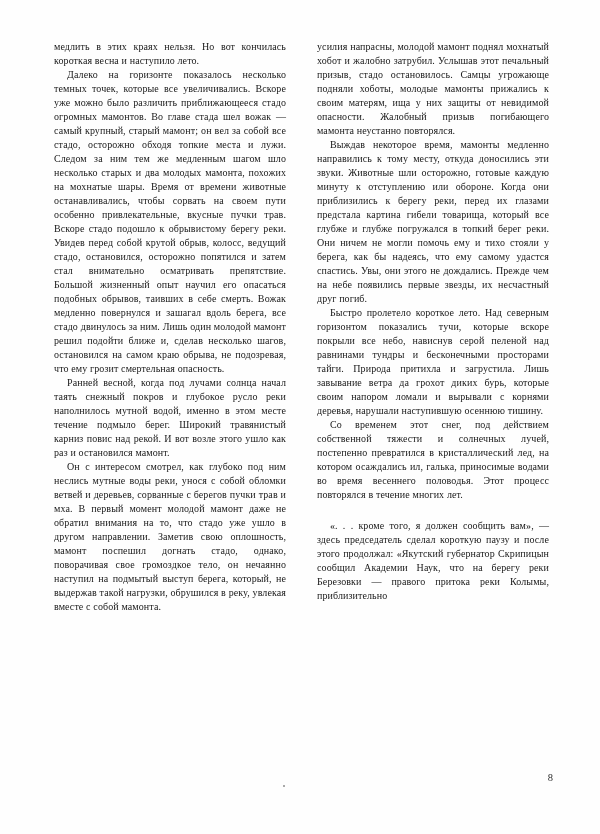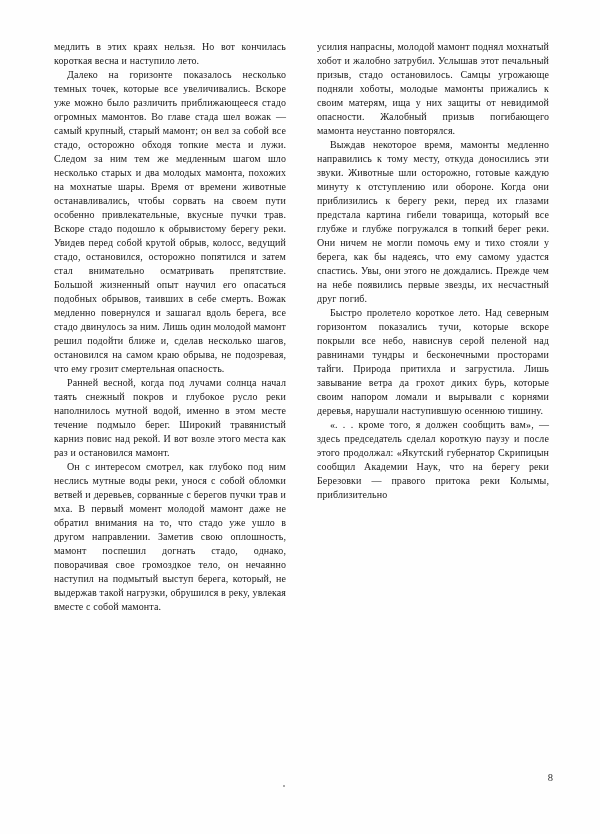--- a/index.html
+++ b/index.html
@@ -43,20 +43,21 @@
     letter-spacing: 0.01em;
     word-spacing: 0.01em;
     text-indent: 13px;
     color: #181818;
     -webkit-font-smoothing: none;
   }
   .col p.no-indent {
     text-indent: 0;
   }
   .col p.last-block {
+    margin-top: 17px;
   }
   .page-number {
     position: absolute;
     right: 47px;
     bottom: 51px;
     font-size: 10.5px;
     color: #2a2a2a;
     font-family: "Liberation Serif", "DejaVu Serif", serif;
   }
   .speck {
@@ -72,28 +73,29 @@
 </head>
 <body>
 
 <div class="page">
 
   <div class="columns">
 
     <div class="col">
       <p class="no-indent">медлить в этих краях нельзя. Но вот кончилась короткая весна и наступило лето.</p>
       <p>Далеко на горизонте показалось несколько темных точек, которые все увеличивались. Вскоре уже можно было различить приближающееся стадо огромных мамонтов. Во главе стада шел вожак — самый крупный, старый мамонт; он вел за собой все стадо, осторожно обходя топкие места и лужи. Следом за ним тем же медленным шагом шло несколько старых и два молодых мамонта, похожих на мохнатые шары. Время от времени животные останавливались, чтобы сорвать на своем пути особенно привлекательные, вкусные пучки трав. Вскоре стадо подошло к обрывистому берегу реки. Увидев перед собой крутой обрыв, колосс, ведущий стадо, остановился, осторожно попятился и затем стал внимательно осматривать препятствие. Большой жизненный опыт научил его опасаться подобных обрывов, таивших в себе смерть. Вожак медленно повернулся и зашагал вдоль берега, все стадо двинулось за ним. Лишь один молодой мамонт решил подойти ближе и, сделав несколько шагов, остановился на самом краю обрыва, не подозревая, что ему грозит смертельная опасность.</p>
-      <p>Ранней весной, когда под лучами солнца начал таять снежный покров и глубокое русло реки наполнилось мутной водой, именно в этом месте течение подмыло берег. Широкий травянистый карниз повис над рекой. И вот возле этого места как раз и остановился мамонт.</p>
+      <p>Ранней весной, когда под лучами солнца начал таять снежный покров и глубокое русло реки наполнилось мутной водой, именно в этом месте течение подмыло берег. Широкий травянистый карниз повис над рекой. И вот возле этого ушло как раз и остановился мамонт.</p>
       <p>Он с интересом смотрел, как глубоко под ним неслись мутные воды реки, унося с собой обломки ветвей и деревьев, сорванные с берегов пучки трав и мха. В первый момент молодой мамонт даже не обратил внимания на то, что стадо уже ушло в другом направлении. Заметив свою оплошность, мамонт поспешил догнать стадо, однако, поворачивая свое громоздкое тело, он нечаянно наступил на подмытый выступ берега, который, не выдержав такой нагрузки, обрушился в реку, увлекая вместе с собой мамонта.</p>
     </div>
 
     <div class="col">
       <p class="no-indent">усилия напрасны, молодой мамонт поднял мохнатый хобот и жалобно затрубил. Услышав этот печальный призыв, стадо остановилось. Самцы угрожающе подняли хоботы, молодые мамонты прижались к своим матерям, ища у них защиты от невидимой опасности. Жалобный призыв погибающего мамонта неустанно повторялся.</p>
       <p>Выждав некоторое время, мамонты медленно направились к тому месту, откуда доносились эти звуки. Животные шли осторожно, готовые каждую минуту к отступлению или обороне. Когда они приблизились к берегу реки, перед их глазами предстала картина гибели товарища, который все глубже и глубже погружался в топкий берег реки. Они ничем не могли помочь ему и тихо стояли у берега, как бы надеясь, что ему самому удастся спастись. Увы, они этого не дождались. Прежде чем на небе появились первые звезды, их несчастный друг погиб.</p>
       <p>Быстро пролетело короткое лето. Над северным горизонтом показались тучи, которые вскоре покрыли все небо, нависнув серой пеленой над равнинами тундры и бесконечными просторами тайги. Природа притихла и загрустила. Лишь завывание ветра да грохот диких бурь, которые своим напором ломали и вырывали с корнями деревья, нарушали наступившую осеннюю тишину.</p>
+      <p>Со временем этот снег, под действием собственной тяжести и солнечных лучей, постепенно превратился в кристаллический лед, на котором осаждались ил, галька, приносимые водами во время весеннего половодья. Этот процесс повторялся в течение многих лет.</p>
       <p class="last-block">«. . . кроме того, я должен сообщить вам», — здесь председатель сделал короткую паузу и после этого продолжал: «Якутский губернатор Скрипицын сообщил Академии Наук, что на берегу реки Березовки — правого притока реки Колымы, приблизительно</p>
     </div>
 
   </div>
 
   <div class="speck"></div>
 
   <div class="page-number">8</div>
 
 </div>

